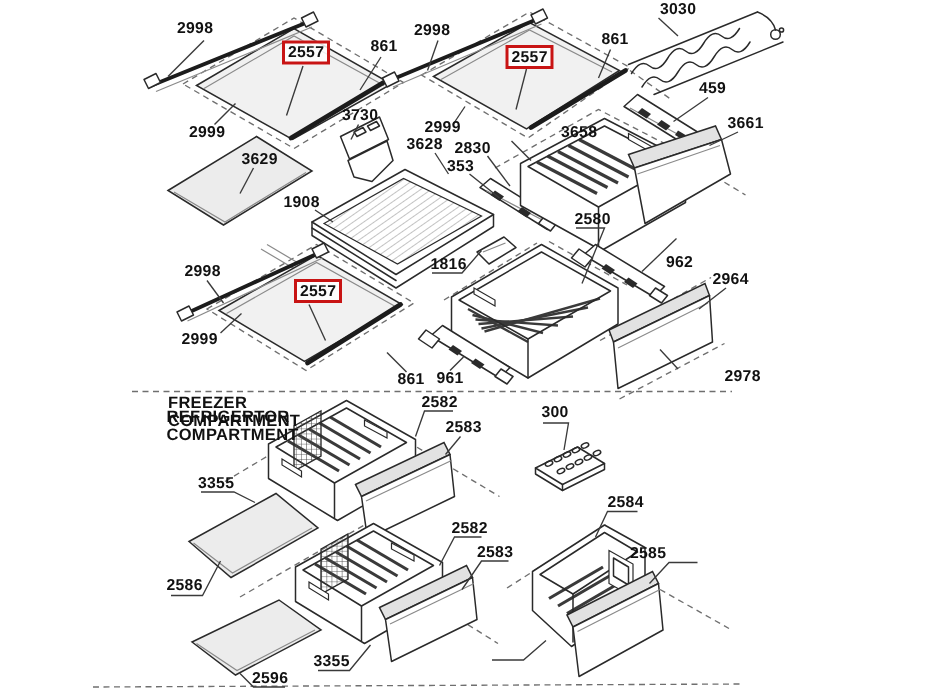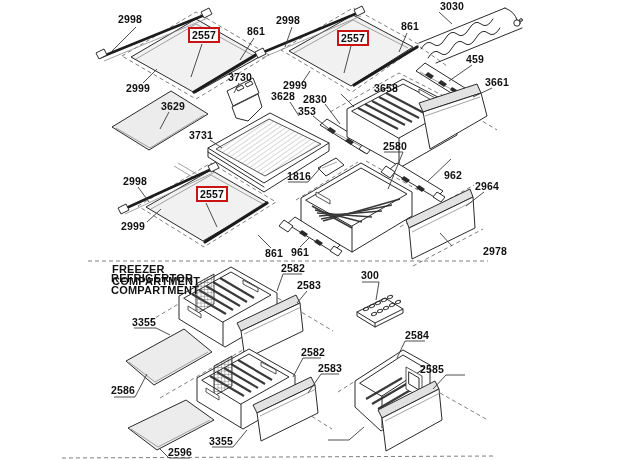--- a/index.html
+++ b/index.html
@@ -351,21 +351,21 @@
       <div class="part-label" style="left: 466px; top: 54px;">459</div>
       <div class="part-label" style="left: 485px; top: 77px;">3661</div>
       <div class="part-label" style="left: 126px; top: 83px;">2999</div>
       <div class="part-label" style="left: 228px; top: 72px;">3730</div>
       <div class="part-label" style="left: 283px; top: 80px;">2999</div>
       <div class="part-label" style="left: 161px; top: 101px;">3629</div>
       <div class="part-label" style="left: 271px; top: 91px;">3628</div>
       <div class="part-label" style="left: 329px; top: 83px; margin-left: 45px;">3658</div>
       <div class="part-label" style="left: 303px; top: 94px;">2830</div>
       <div class="part-label" style="left: 298px; top: 106px;">353</div>
-      <div class="part-label" style="left: 189px; top: 130px;">3731</div>
+      <div class="part-label" style="left: 189px; top: 130px;">1908</div>
       <div class="part-label" style="left: 383px; top: 141px;">2580</div>
       <div class="part-label" style="left: 444px; top: 148px; margin-top: 22px;">962</div>
       <div class="part-label" style="left: 287px; top: 171px;">1816</div>
       <div class="part-label" style="left: 475px; top: 181px; text-align: center;">2964</div>
       <div class="part-label" style="left: 123px; top: 176px;">2998</div>
       <div class="part-label highlighted" style="left: 196px; top: 186px;">2557</div>
       <div class="part-label" style="left: 121px; top: 221px;">2999</div>
       <div class="part-label" style="left: 447px; top: 246px; margin-left: 36px;">2978</div>
       <div class="part-label" style="left: 265px; top: 248px;">861</div>
       <div class="part-label" style="left: 291px; top: 247px;">961</div>

